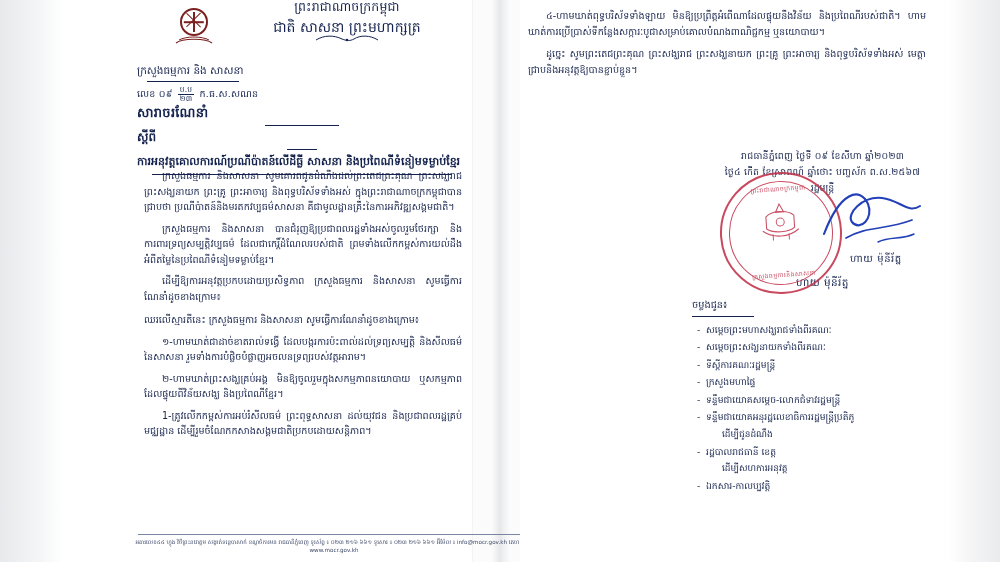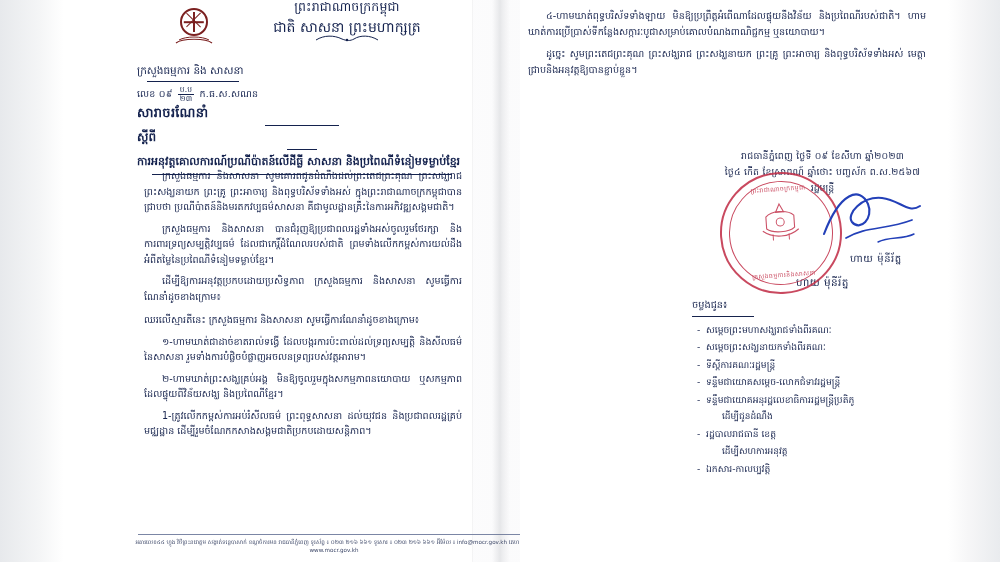--- a/index.html
+++ b/index.html
@@ -466,20 +466,21 @@
 
     <div class="signature-name khmer">ហាយ ម៉ុនីរ័ត្ន</div>
 
     <div class="cc-block khmer">
       <div class="cc-title">ចម្លងជូន៖</div>
       <div class="cc-title-u"></div>
       <ul>
         <li><span>សម្តេចព្រះមហាសង្ឃរាជទាំងពីរគណៈ</span></li>
         <li><span>សម្តេចព្រះសង្ឃនាយកទាំងពីរគណៈ</span></li>
         <li><span>ទីស្ដីការគណៈរដ្ឋមន្ត្រី</span></li>
+        <li><span>ក្រសួងមហាផ្ទៃ</span></li>
         <li><span>ទន្ទឹមជាយោគសម្តេច-លោកជំទាវរដ្ឋមន្ត្រី</span></li>
         <li>
           <span>ទន្ទឹមជាយោគអនុរដ្ឋលេខាធិការរដ្ឋមន្ត្រីប្រតិភូ</span>
           <span class="sub">ដើម្បីជូនដំណឹង</span>
         </li>
         <li>
           <span>រដ្ឋបាលរាជធានី ខេត្ត</span>
           <span class="sub">ដើម្បីសហការអនុវត្ត</span>
         </li>
         <li><span>ឯកសារ-កាលប្បវត្តិ</span></li>

